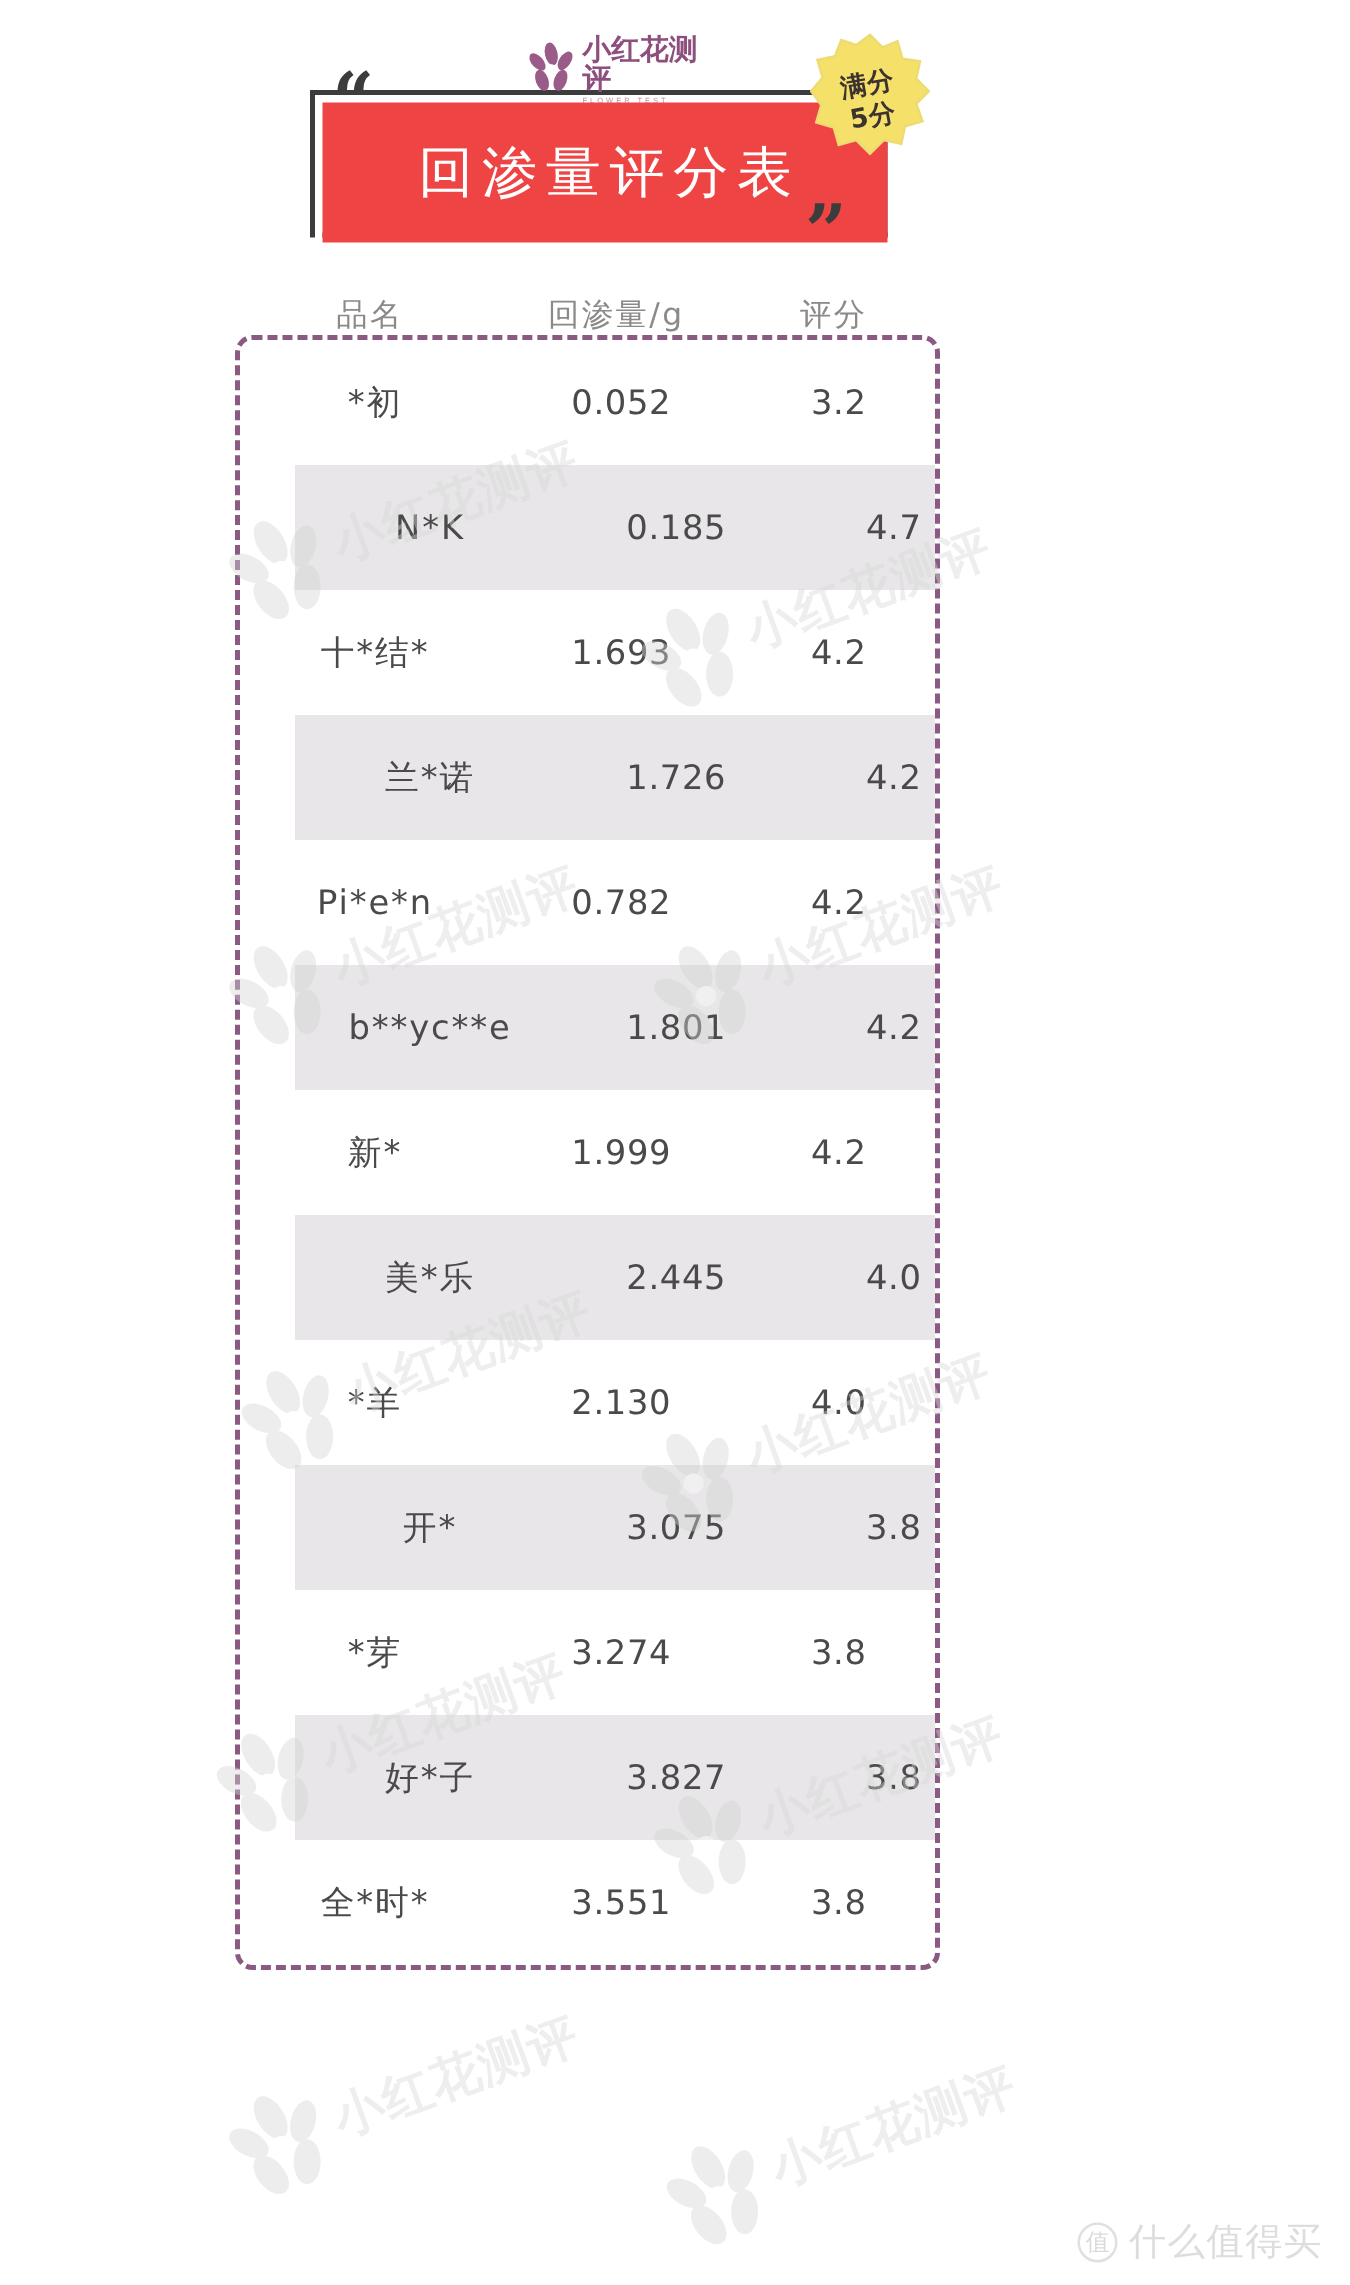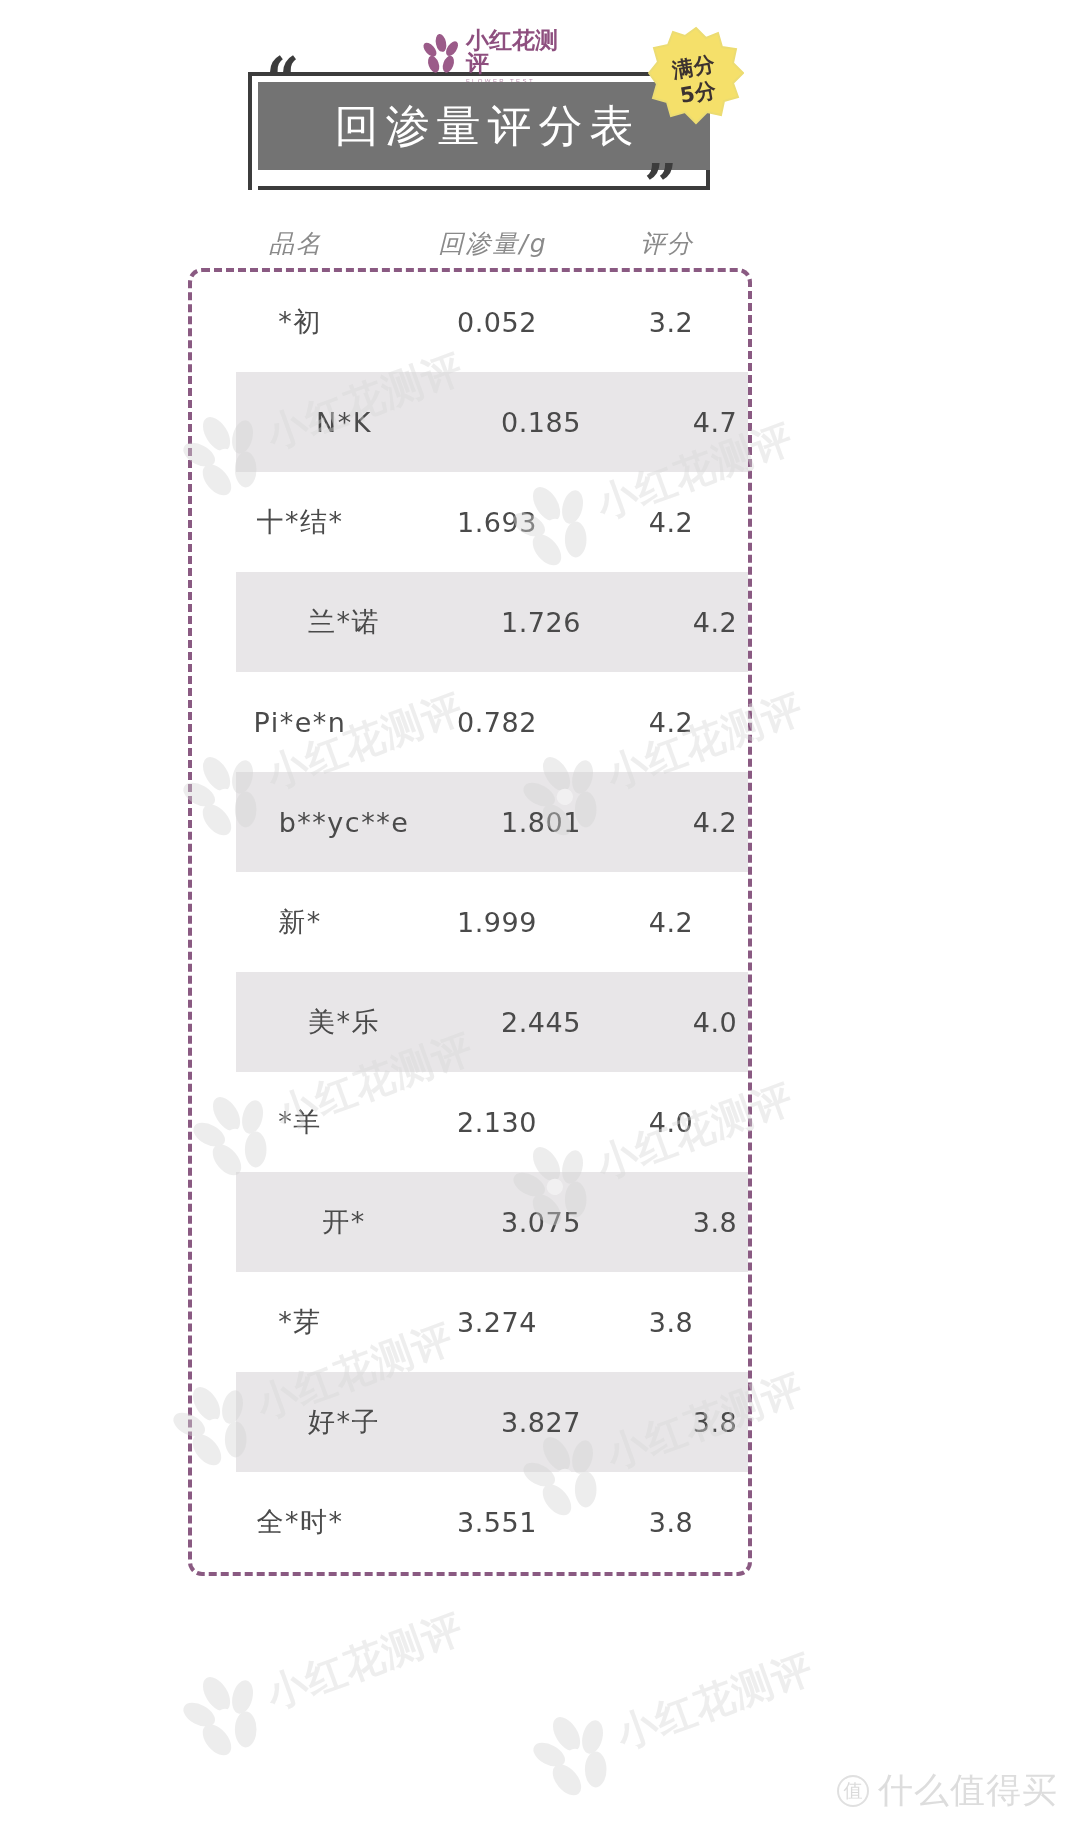--- a/index.html
+++ b/index.html
@@ -98,22 +98,22 @@
   #title-frame-3 {
     position: absolute;
     left: 706px; top: 82px;
     width: 4px; height: 108px;
     background: #3c3c3c;
     z-index: 2;
   }
   #title-box {
     position: absolute;
     left: 258px; top: 82px;
-    width: 452px; height: 88px;
-    background: #737373;
+    width: 452px; height: 112px;
+    background: #ef4444;
     z-index: 3;
     display: flex;
     align-items: center;
     justify-content: center;
   }
   #title-text {
     font-size: 44px;
     letter-spacing: 7px;
     color: #ffffff;
     font-weight: 400;
@@ -171,22 +171,21 @@
   
   #table-wrap {
     position: absolute;
     left: 188px; top: 218px;
     width: 564px;
     z-index: 4;
   }
   #table-header {
     display: flex;
     height: 50px;
-    align-items: center;
-    font-style: italic;
+    align-items: flex-end;
   }
   #table-header .th {
     font-size: 25px;
     color: #8a8a8a;
     text-align: center;
     font-family: "DejaVu Sans", sans-serif;
     letter-spacing: 2px;
   }
   .col-name { flex: 0 0 216px; }
   .col-value { flex: 0 0 178px; }
@@ -229,21 +228,21 @@
     border: 2px solid #c8c8c8;
     border-radius: 50%;
     color: #bdbdbd;
     font-size: 19px;
     display: flex;
     align-items: center;
     justify-content: center;
     font-family: "DejaVu Sans", sans-serif;
   }
   #site-watermark .sw-text {
-    font-size: 35px;
+    font-size: 30px;
     color: #c2c2c2;
     letter-spacing: 1px;
     font-family: "DejaVu Sans", sans-serif;
   }
 </style>
 </head>
 <body>
 
 <div id="page">
 

